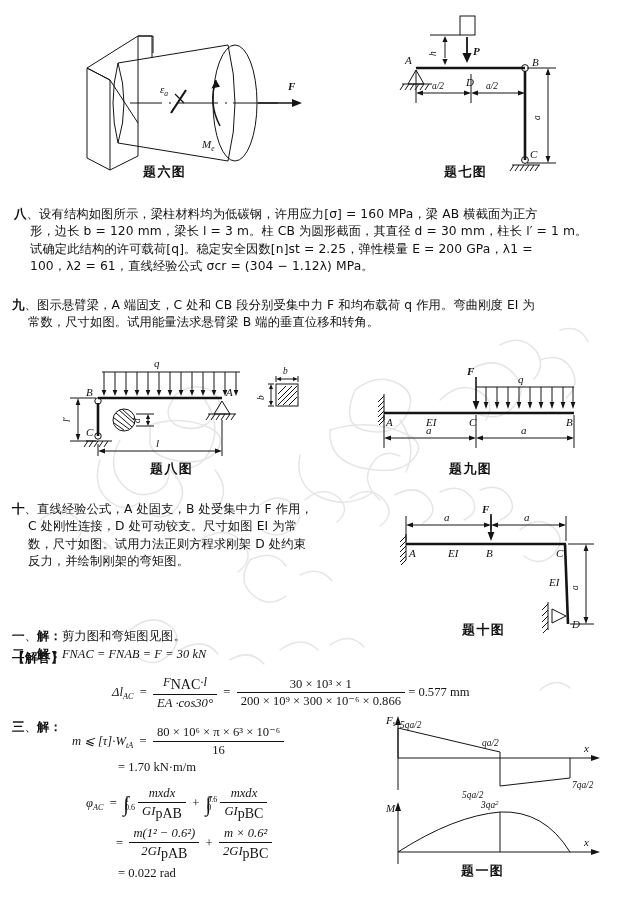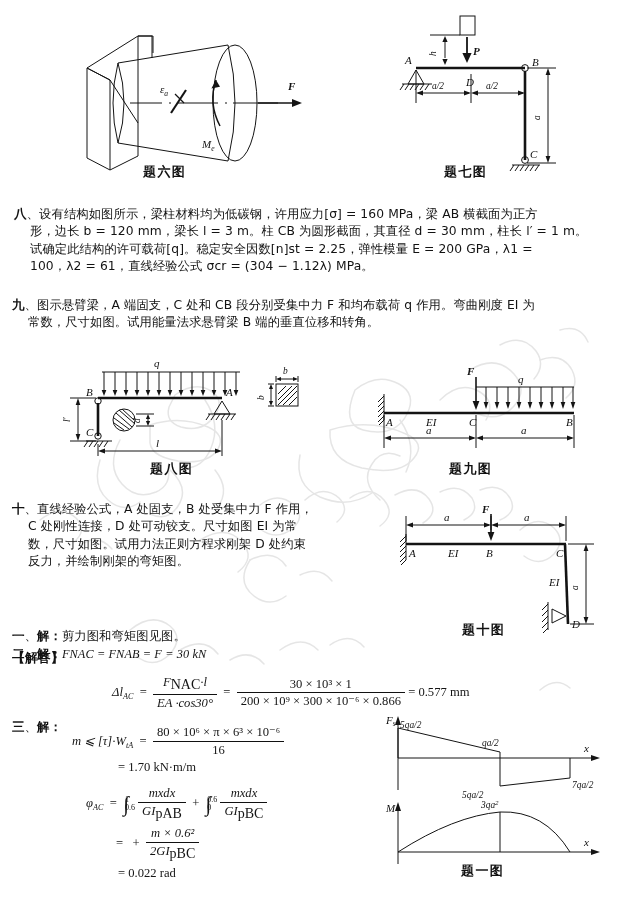--- a/index.html
+++ b/index.html
@@ -529,20 +529,24 @@
     <span style="display:inline-block;vertical-align:middle;">&nbsp;+&nbsp;</span>
     <span class="intg">∫</span><span class="intlim"><span>0.6</span><span>0</span></span>
     <span class="frac">
       <span class="num"><i>mxdx</i></span>
       <span class="den"><i>GI</i><span class="ssubr">pBC</span></span>
     </span>
   </div>
 
   <div class="math" style="left:116px;top:818px;">
     <span style="display:inline-block;vertical-align:middle;">=&nbsp;</span>
+    <span class="frac">
+      <span class="num"><i>m(1² − 0.6²)</i></span>
+      <span class="den"><i>2GI</i><span class="ssubr">pAB</span></span>
+    </span>
     <span style="display:inline-block;vertical-align:middle;">&nbsp;+&nbsp;</span>
     <span class="frac">
       <span class="num"><i>m × 0.6²</i></span>
       <span class="den"><i>2GI</i><span class="ssubr">pBC</span></span>
     </span>
   </div>
 
   <div class="math" style="left:118px;top:858px;">= 0.022 rad</div>
 
   <svg class="abs" style="left:384px;top:712px;z-index:8;" width="234" height="160" viewBox="0 0 234 160">

